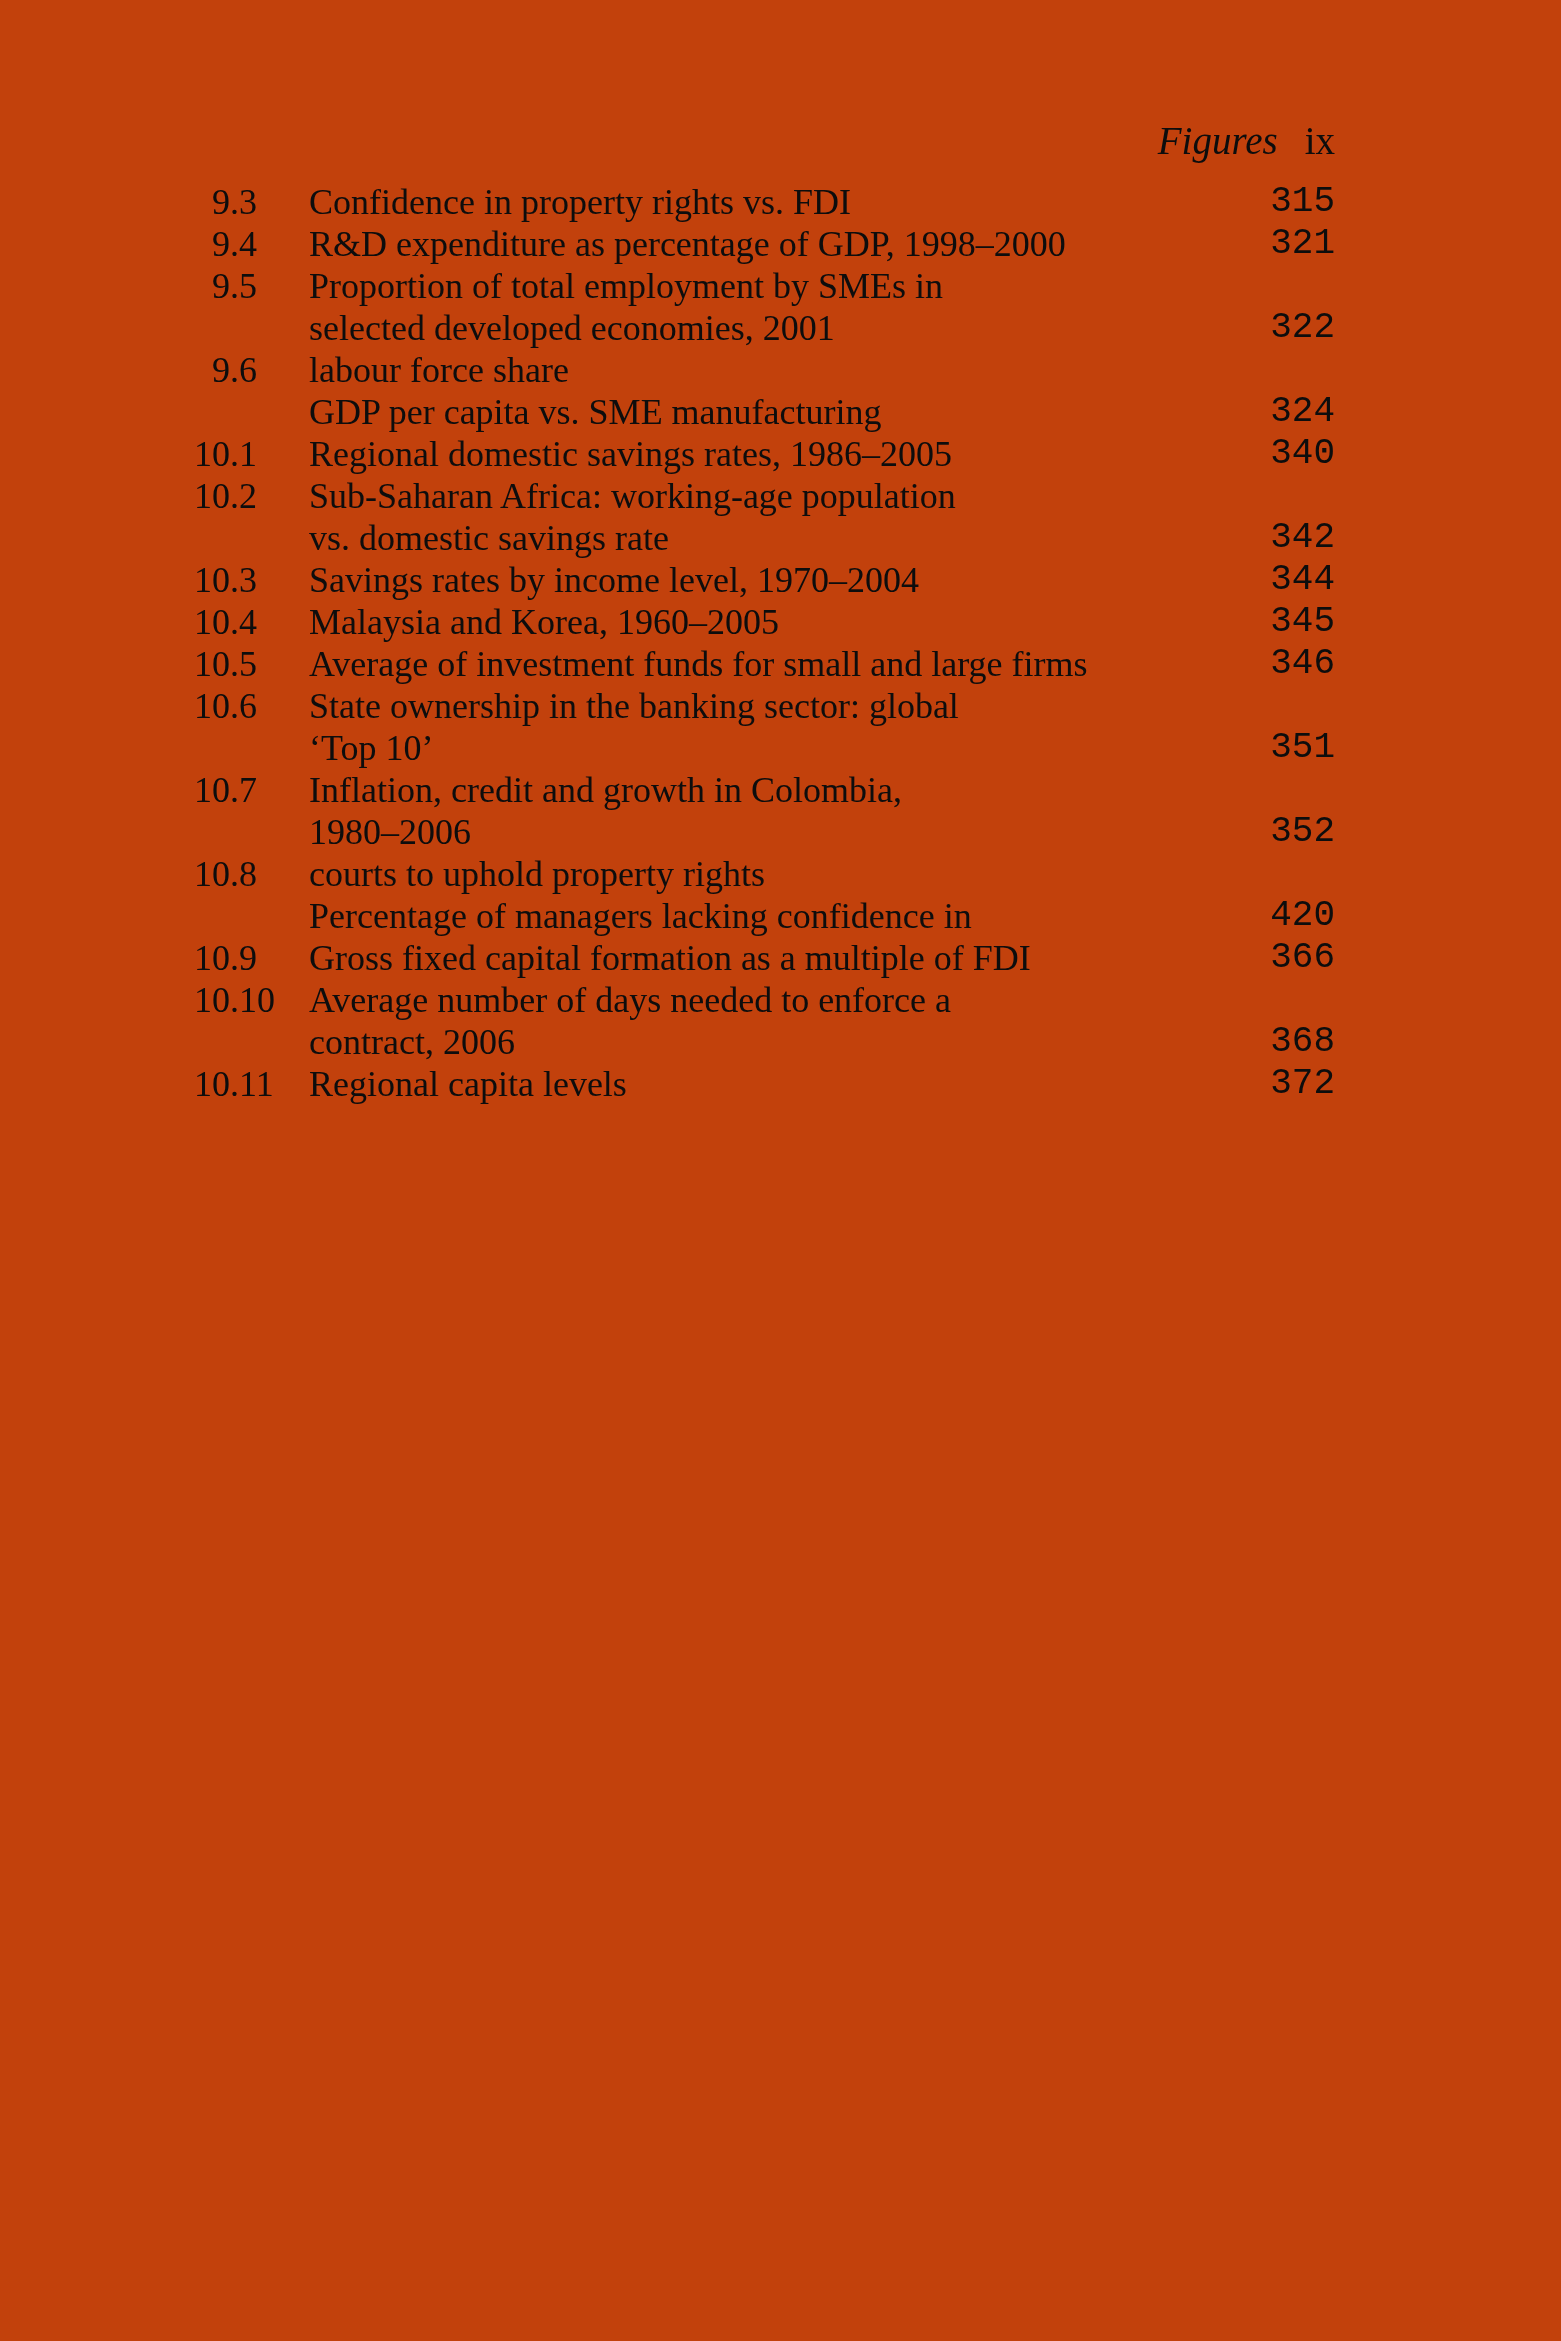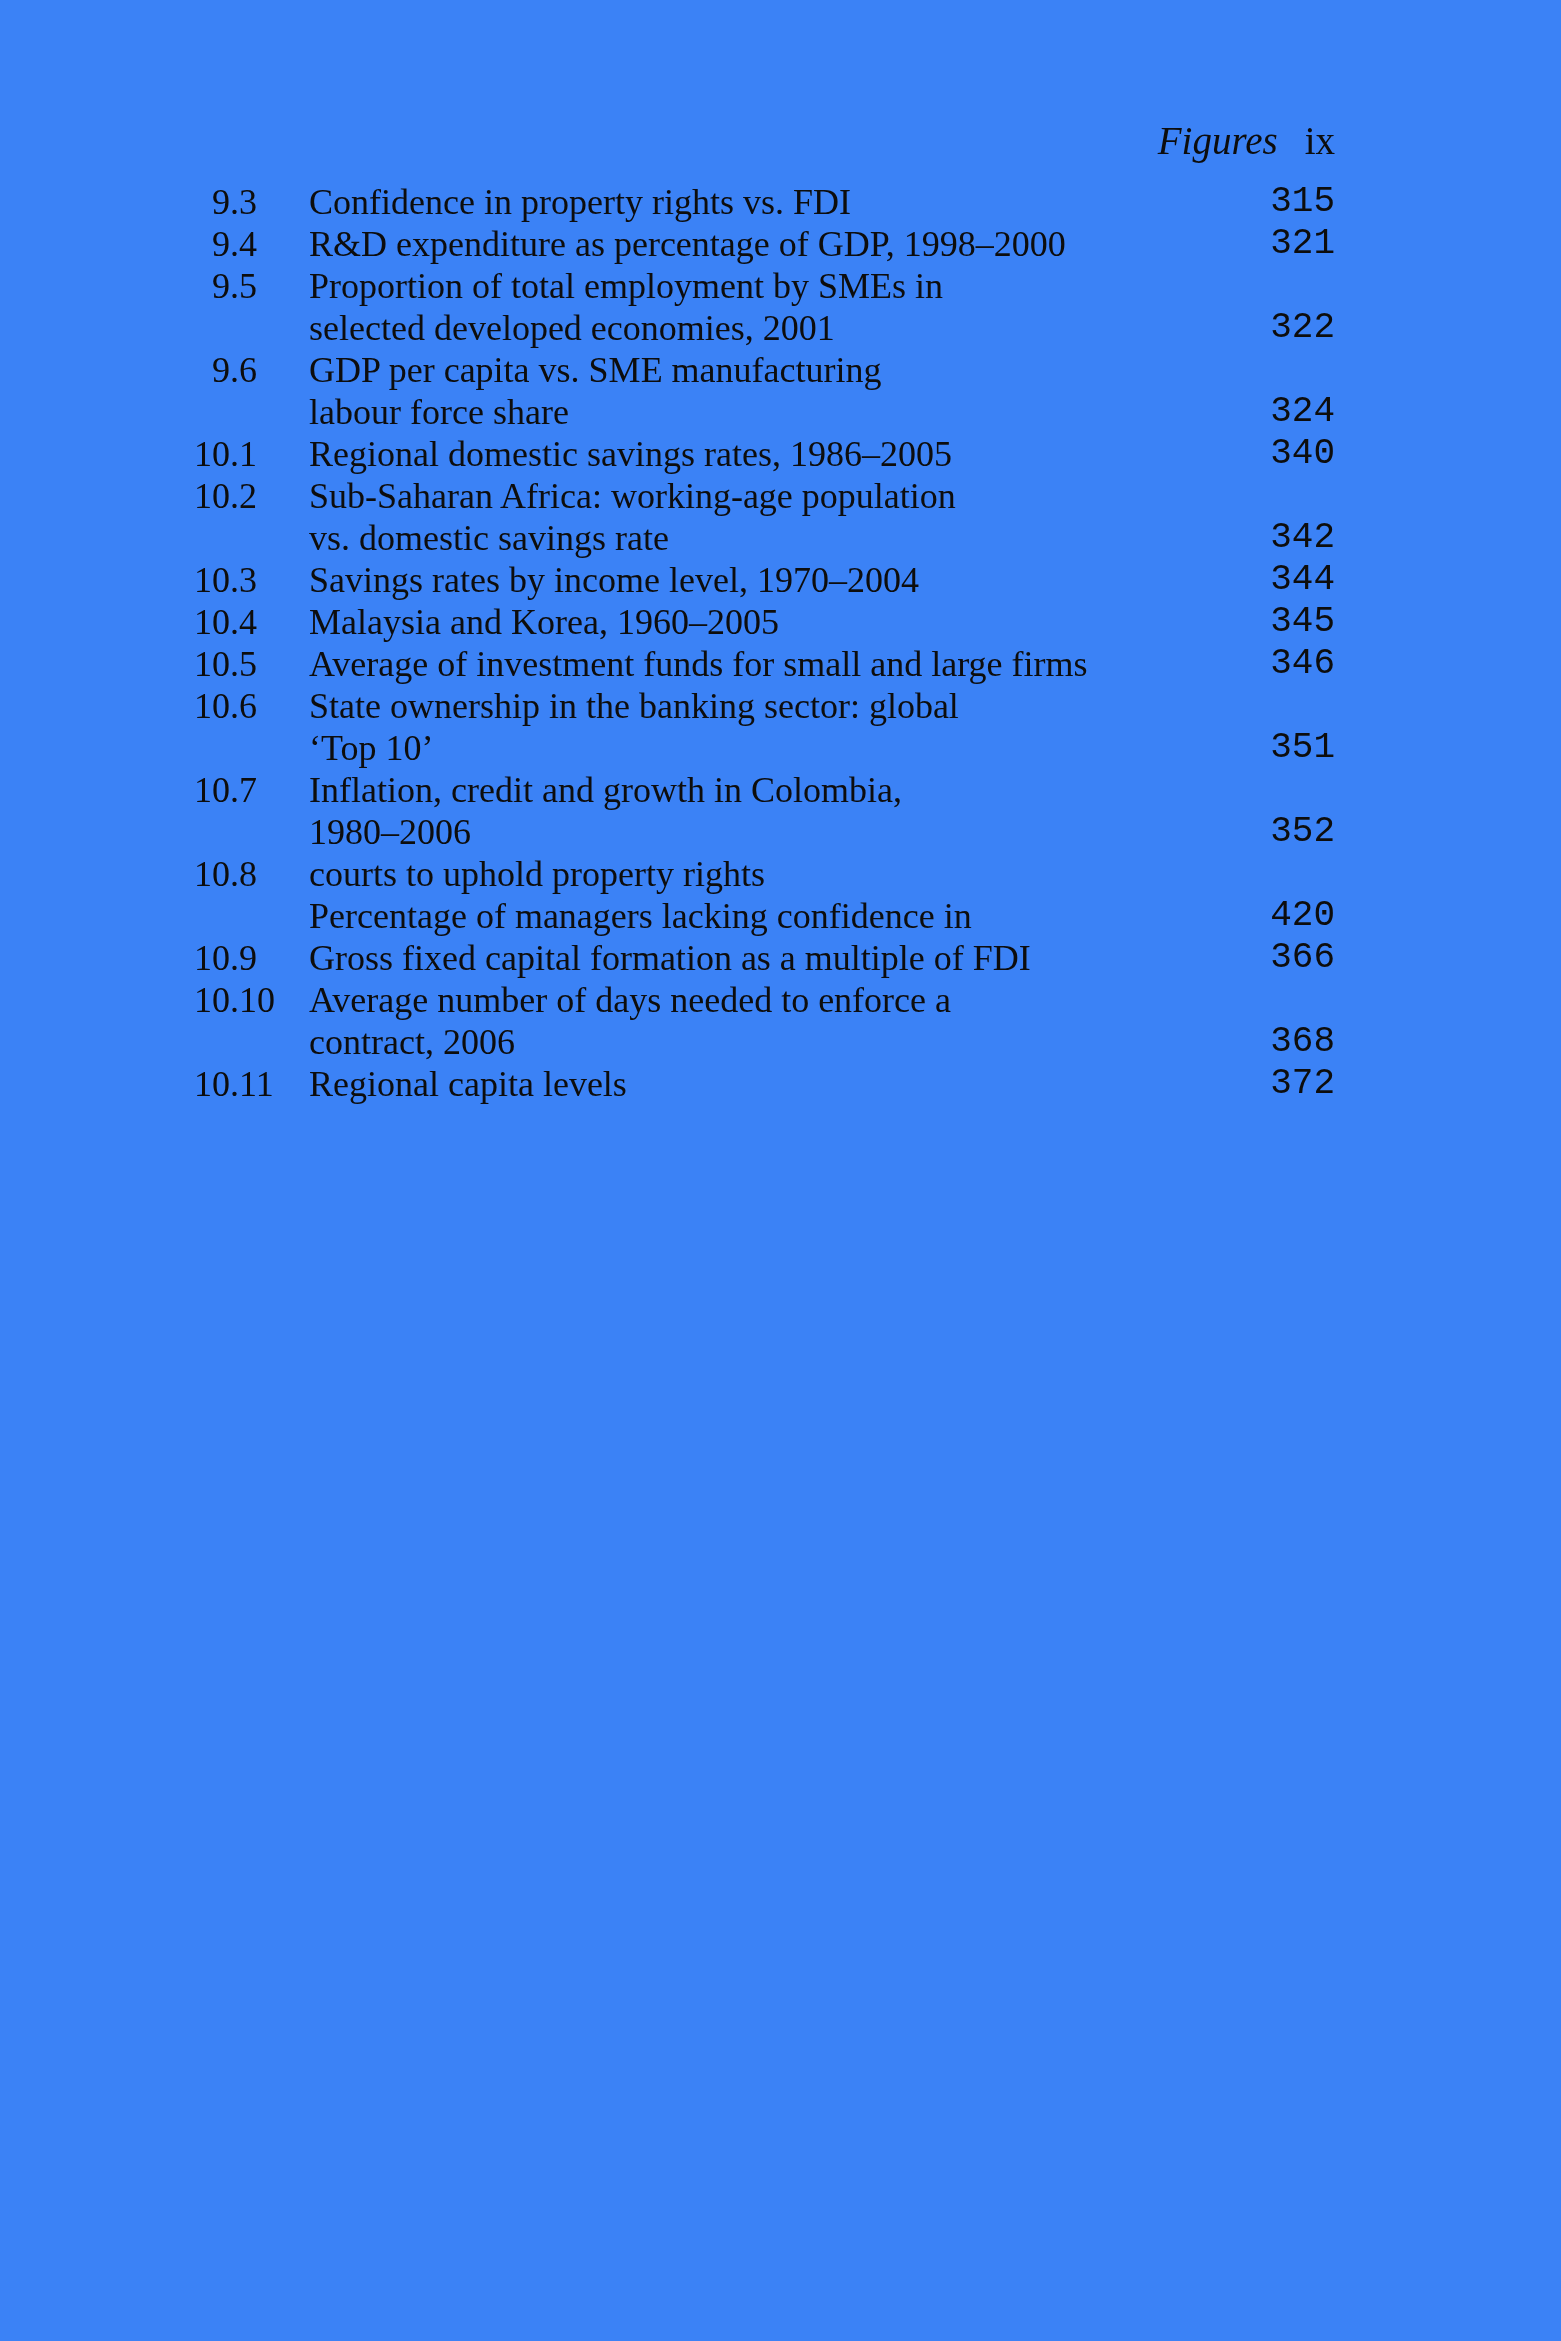--- a/index.html
+++ b/index.html
@@ -11,21 +11,21 @@
     width: 1561px;
     height: 2342px;
     font-family: "Liberation Serif", serif;
     color: #0d0d0d;
     position: relative;
     overflow: hidden;
   }
   .page {
     position: absolute;
     inset: 0;
-    background: #3b82f6;
+    background: #c2410c;
   }
   
   .running-head {
     position: absolute;
     top: 120px;
     left: 193px;
     right: 226px;
     text-align: right;
     font-size: 39px;
     line-height: 42px;
@@ -116,22 +116,22 @@
           <span class="line">selected developed economies, 2001</span>
         </div>
         <div class="pageno">322</div>
       </div>
       <div class="entry">
         <div class="num">
           <span class="num-int">9</span>
           <span class="num-frac">.6</span>
         </div>
         <div class="title">
+          <span class="line">labour force share</span>
           <span class="line">GDP per capita vs. SME manufacturing</span>
-          <span class="line">labour force share</span>
         </div>
         <div class="pageno">324</div>
       </div>
       <div class="entry">
         <div class="num">
           <span class="num-int">10</span>
           <span class="num-frac">.1</span>
         </div>
         <div class="title">
           <span class="line">Regional domestic savings rates, 1986–2005</span>

